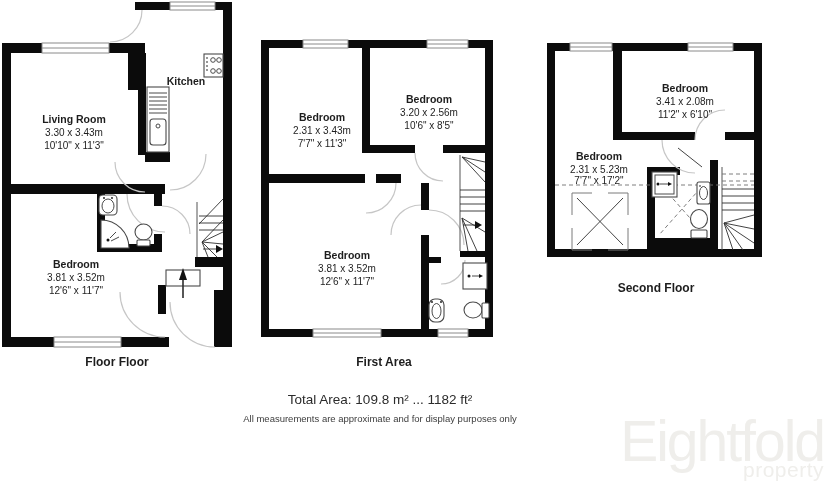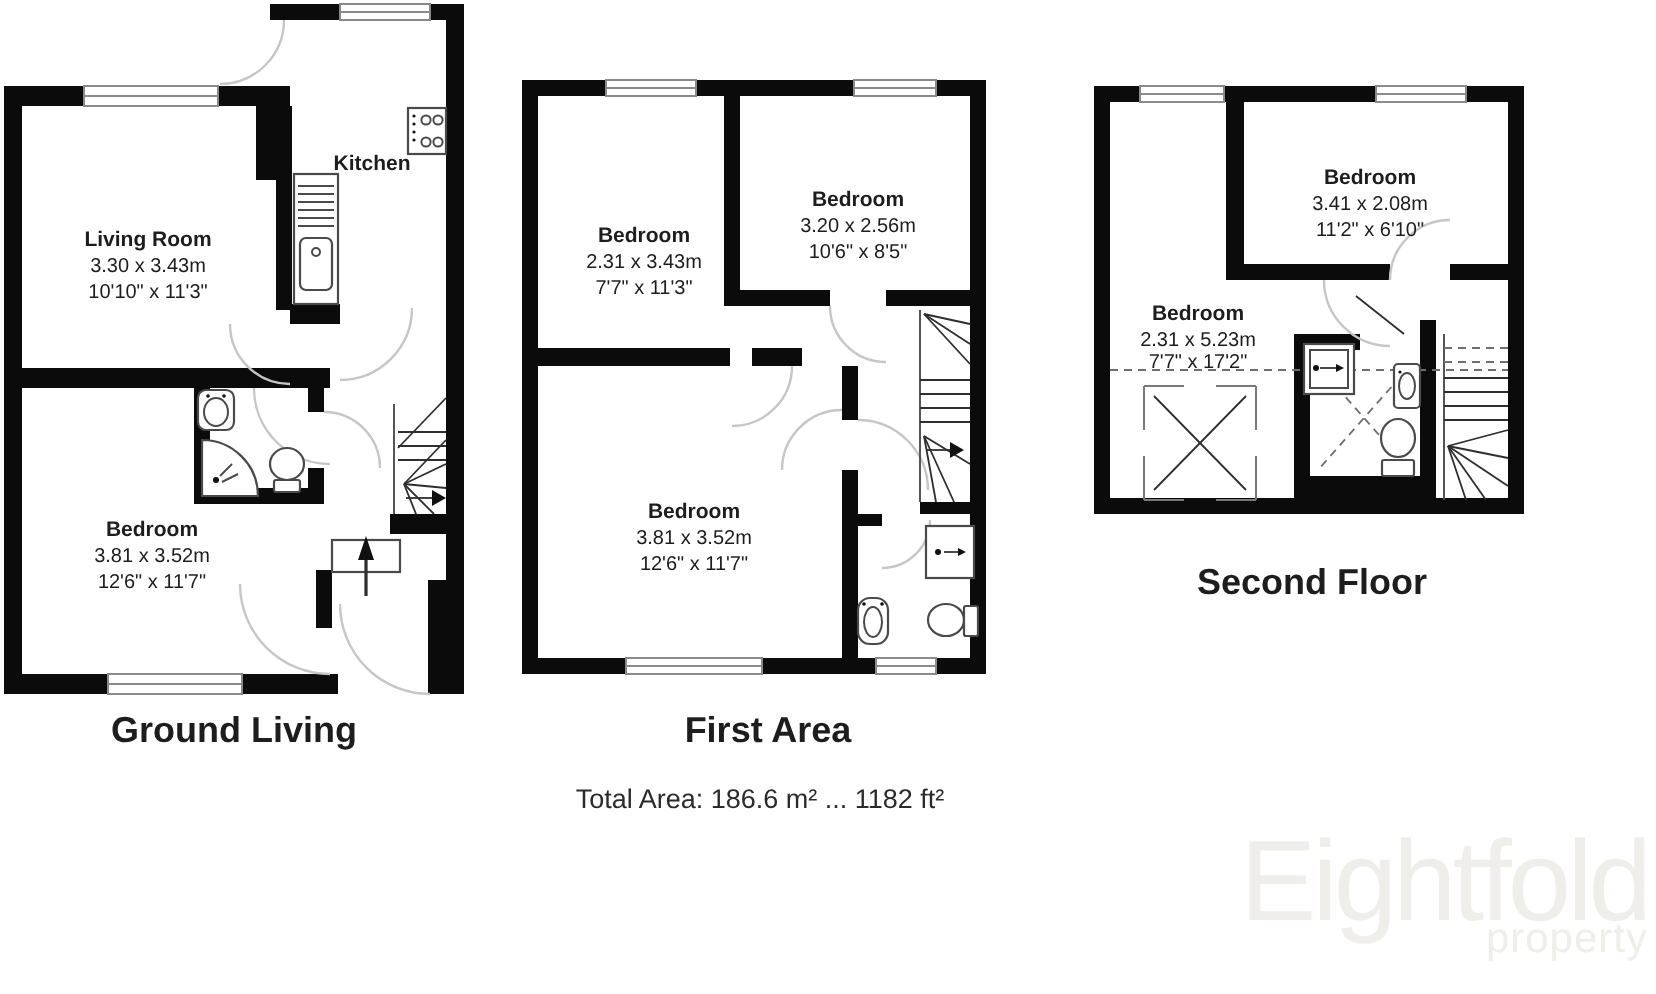--- a/index.html
+++ b/index.html
@@ -12,21 +12,21 @@
   .fix{fill:#ffffff;stroke:#4a4a4a;stroke-width:1.1;}
   .fixl{stroke:#4a4a4a;stroke-width:1;fill:none;}
   .arc{stroke:#c6c6c6;stroke-width:1.2;fill:none;}
   .tread{stroke:#2e2e2e;stroke-width:0.9;fill:none;}
   .thin{stroke:#555;stroke-width:1;fill:none;}
   .dash{stroke:#6f6f6f;stroke-width:0.9;fill:none;stroke-dasharray:4,3;}
   .sky{stroke:#7a7a7a;stroke-width:1;fill:none;}
   .arrow{fill:#111;}
   text.rname{font:bold 10.5px "Liberation Sans",sans-serif;fill:#1d1d1d;text-anchor:middle;}
   text.rdim{font:10px "Liberation Sans",sans-serif;fill:#1d1d1d;text-anchor:middle;}
-  .floor-label{position:absolute;transform:translateX(-50%);font-weight:bold;font-size:18px;
+  .floor-label{position:absolute;transform:translateX(-50%);font-weight:bold;font-size:12px;
                color:#1d1d1d;white-space:nowrap;}
   .total-area{position:absolute;left:380px;top:392px;transform:translateX(-50%);
               font-size:13.5px;color:#2b2b2b;white-space:nowrap;}
   .disclaimer{position:absolute;left:380px;top:413px;transform:translateX(-50%);
               font-size:9.5px;color:#3c3c3c;white-space:nowrap;}
   .logo{position:absolute;right:4px;top:414px;text-align:right;color:#efeeeb;line-height:0.95;}
   .logo .brand{font-size:57px;letter-spacing:-2px;font-weight:400;}
   .logo .sub{font-size:21px;margin-top:-8px;letter-spacing:0.5px;}
 </style>
 </head>
@@ -318,24 +318,25 @@
       <text class="rdim" x="138" y="62">3.41 x 2.08m</text>
       <text class="rdim" x="138" y="75">11'2" x 6'10"</text>
     </g>
     <g>
       <text class="rname" x="52" y="117">Bedroom</text>
       <text class="rdim" x="52" y="130">2.31 x 5.23m</text>
       <text class="rdim" x="52" y="141">7'7" x 17'2"</text>
     </g>
   </svg>
 
-  <div class="floor-label" style="left:117px;top:355px">Ground Living</div>
+  <div class="floor-label" style="left:117px;top:355px">Floor Floor</div>
   <div class="floor-label" style="left:384px;top:355px">First Area</div>
   <div class="floor-label" style="left:656px;top:281px">Second Floor</div>
 
-  <div class="total-area">Total Area: 186.6 m² ... 1182 ft²</div>
+  <div class="total-area">Total Area: 109.8 m² ... 1182 ft²</div>
+  <div class="disclaimer">All measurements are approximate and for display purposes only</div>
 
   <div class="logo">
     <div class="brand">Eightfold</div>
     <div class="sub">property</div>
   </div>
 
 </div>
 
 </body></html>

